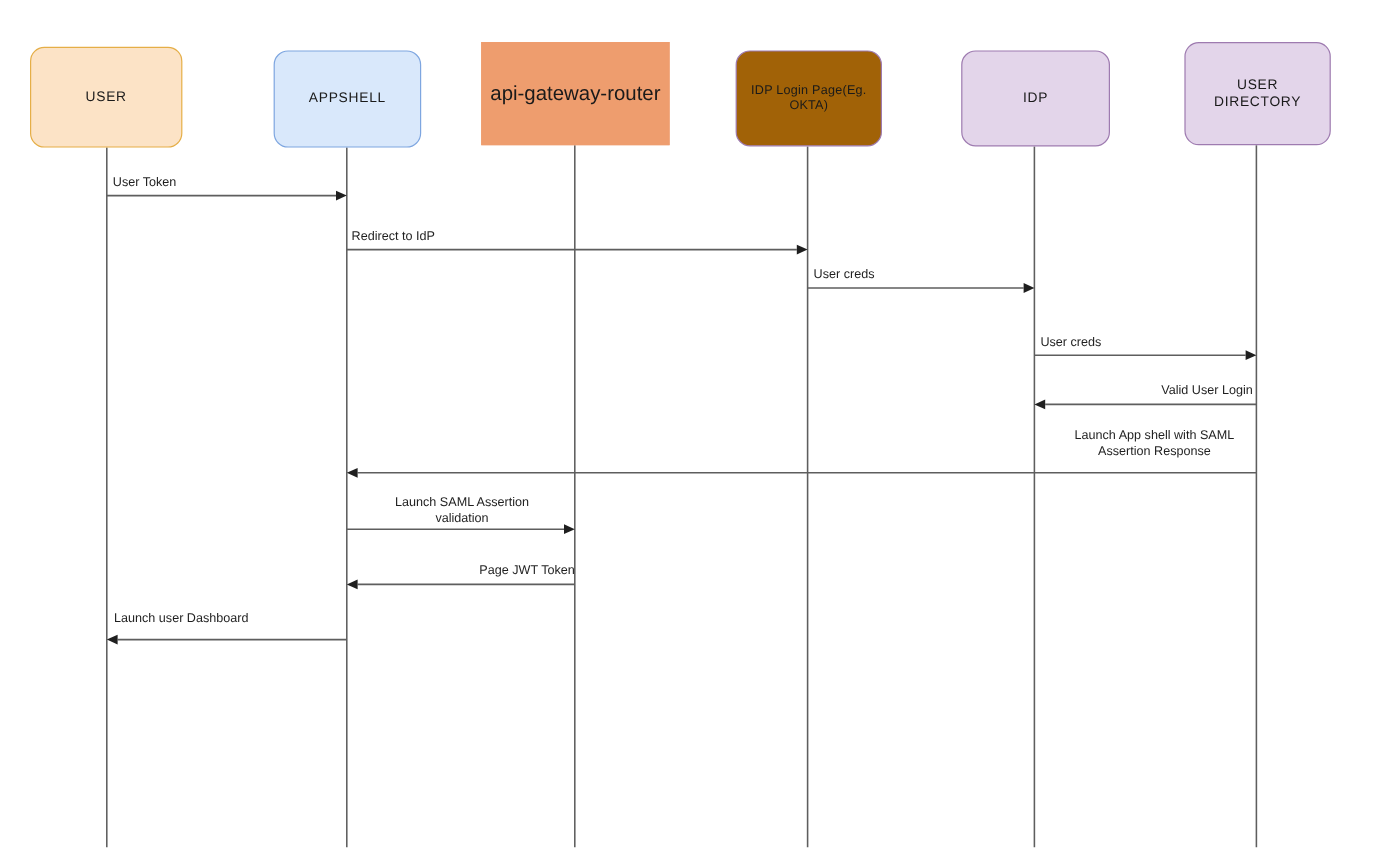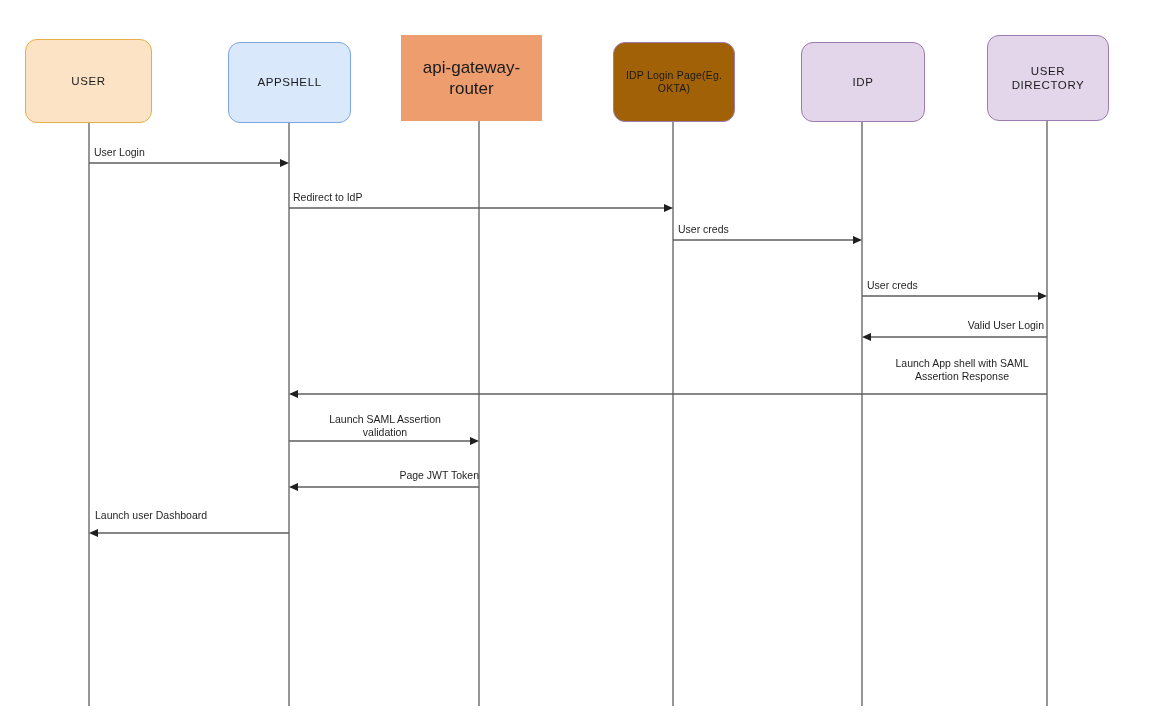--- a/index.html
+++ b/index.html
@@ -100,36 +100,36 @@
         </g>
       </g>
   </svg>
   <div id="boxes-layer">
       <div class="participant-box" style="left: 25px; top: 39px; width: 127px; height: 84px; background: rgb(252, 227, 198); border: 1.4px solid rgb(229, 174, 71); border-radius: 12px;">
         <span class="participant-label" style="font-size: 11.5px; letter-spacing: 0.6px;">USER</span>
       </div>
       <div class="participant-box" style="left: 228px; top: 42px; width: 123px; height: 81px; background: rgb(217, 232, 251); border: 1.4px solid rgb(126, 166, 224); border-radius: 12px;">
         <span class="participant-label" style="font-size: 11.5px; letter-spacing: 0.6px;">APPSHELL</span>
       </div>
-      <div class="participant-box" style="left: 401px; top: 35px; width: 141px; height: 86px; background: rgb(238, 157, 110); border: 1.4px solid rgb(238, 157, 110); border-radius: 0px;">
+      <div class="participant-box" style="left: 401px; top: 35px; width: 157px; height: 86px; background: rgb(238, 157, 110); border: 1.4px solid rgb(238, 157, 110); border-radius: 0px;">
         <span class="participant-label" style="font-size: 17px; letter-spacing: 0px;">api-gateway-router</span>
       </div>
       <div class="participant-box" style="left: 613px; top: 42px; width: 122px; height: 80px; background: #a16207; border: 1.4px solid rgb(158, 123, 176); border-radius: 12px;">
         <span class="participant-label" style="font-size: 10.5px; letter-spacing: 0.2px;">IDP Login Page(Eg. OKTA)</span>
       </div>
       <div class="participant-box" style="left: 801px; top: 42px; width: 124px; height: 80px; background: rgb(227, 213, 234); border: 1.4px solid rgb(158, 123, 176); border-radius: 12px;">
         <span class="participant-label" style="font-size: 11.5px; letter-spacing: 0.6px;">IDP</span>
       </div>
       <div class="participant-box" style="left: 987px; top: 35px; width: 122px; height: 86px; background: rgb(227, 213, 234); border: 1.4px solid rgb(158, 123, 176); border-radius: 12px;">
         <span class="participant-label" style="font-size: 11.5px; letter-spacing: 0.6px;">USER
 DIRECTORY</span>
       </div>
     </div>
   <div id="labels-layer">
-      <div class="msg-label" style="left: 94px; top: 146px; width: 195px; font-size: 10.5px; text-align: left;">User Login</div>
+      <div class="msg-label" style="left: 94px; top: 146px; width: 195px; font-size: 10.5px; text-align: left;">User Token</div>
       <div class="msg-label" style="left: 293px; top: 191px; width: 400px; font-size: 10.5px; text-align: left;">Redirect to IdP</div>
       <div class="msg-label" style="left: 678px; top: 223px; width: 184px; font-size: 10.5px; text-align: left;">User creds</div>
       <div class="msg-label" style="left: 867px; top: 279px; width: 180px; font-size: 10.5px; text-align: left;">User creds</div>
       <div class="msg-label" style="left: 862px; top: 319px; width: 182px; font-size: 10.5px; text-align: right;">Valid User Login</div>
       <div class="msg-label" style="left: 880px; top: 357px; width: 164px; font-size: 10.5px; text-align: center;">Launch App shell with SAML
 Assertion Response</div>
       <div class="msg-label" style="left: 291px; top: 413px; width: 188px; font-size: 10.5px; text-align: center;">Launch SAML Assertion
 validation</div>
       <div class="msg-label" style="left: 291px; top: 469px; width: 188px; font-size: 10.5px; text-align: right;">Page JWT Token</div>
       <div class="msg-label" style="left: 95px; top: 509px; width: 194px; font-size: 10.5px; text-align: left;">Launch user Dashboard</div>

